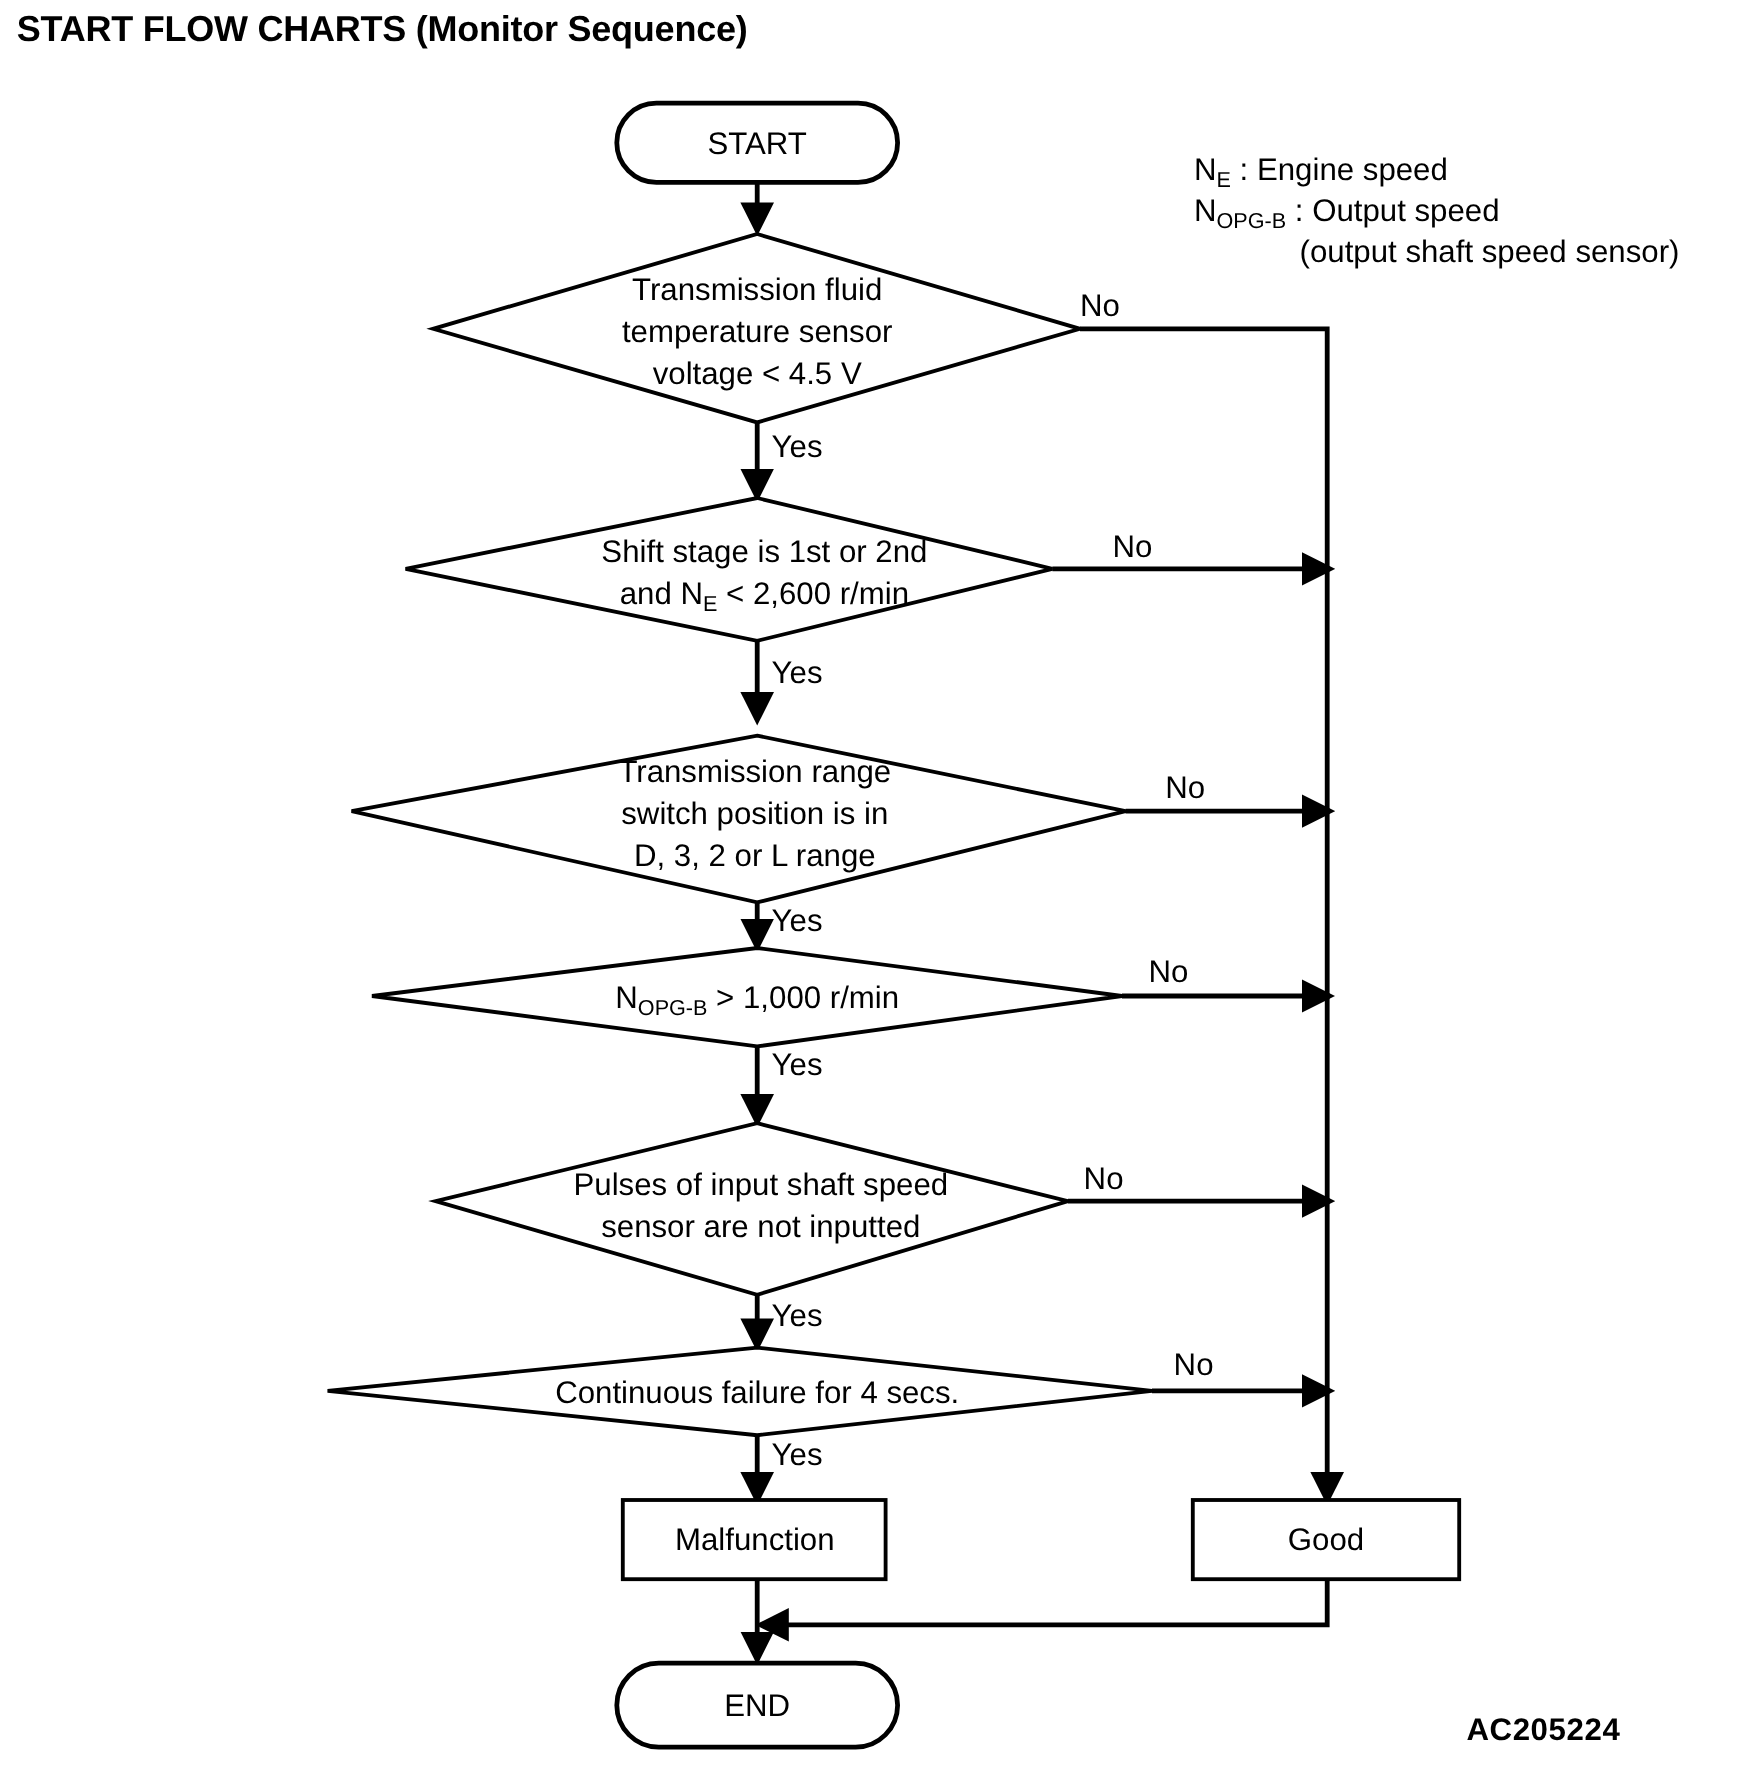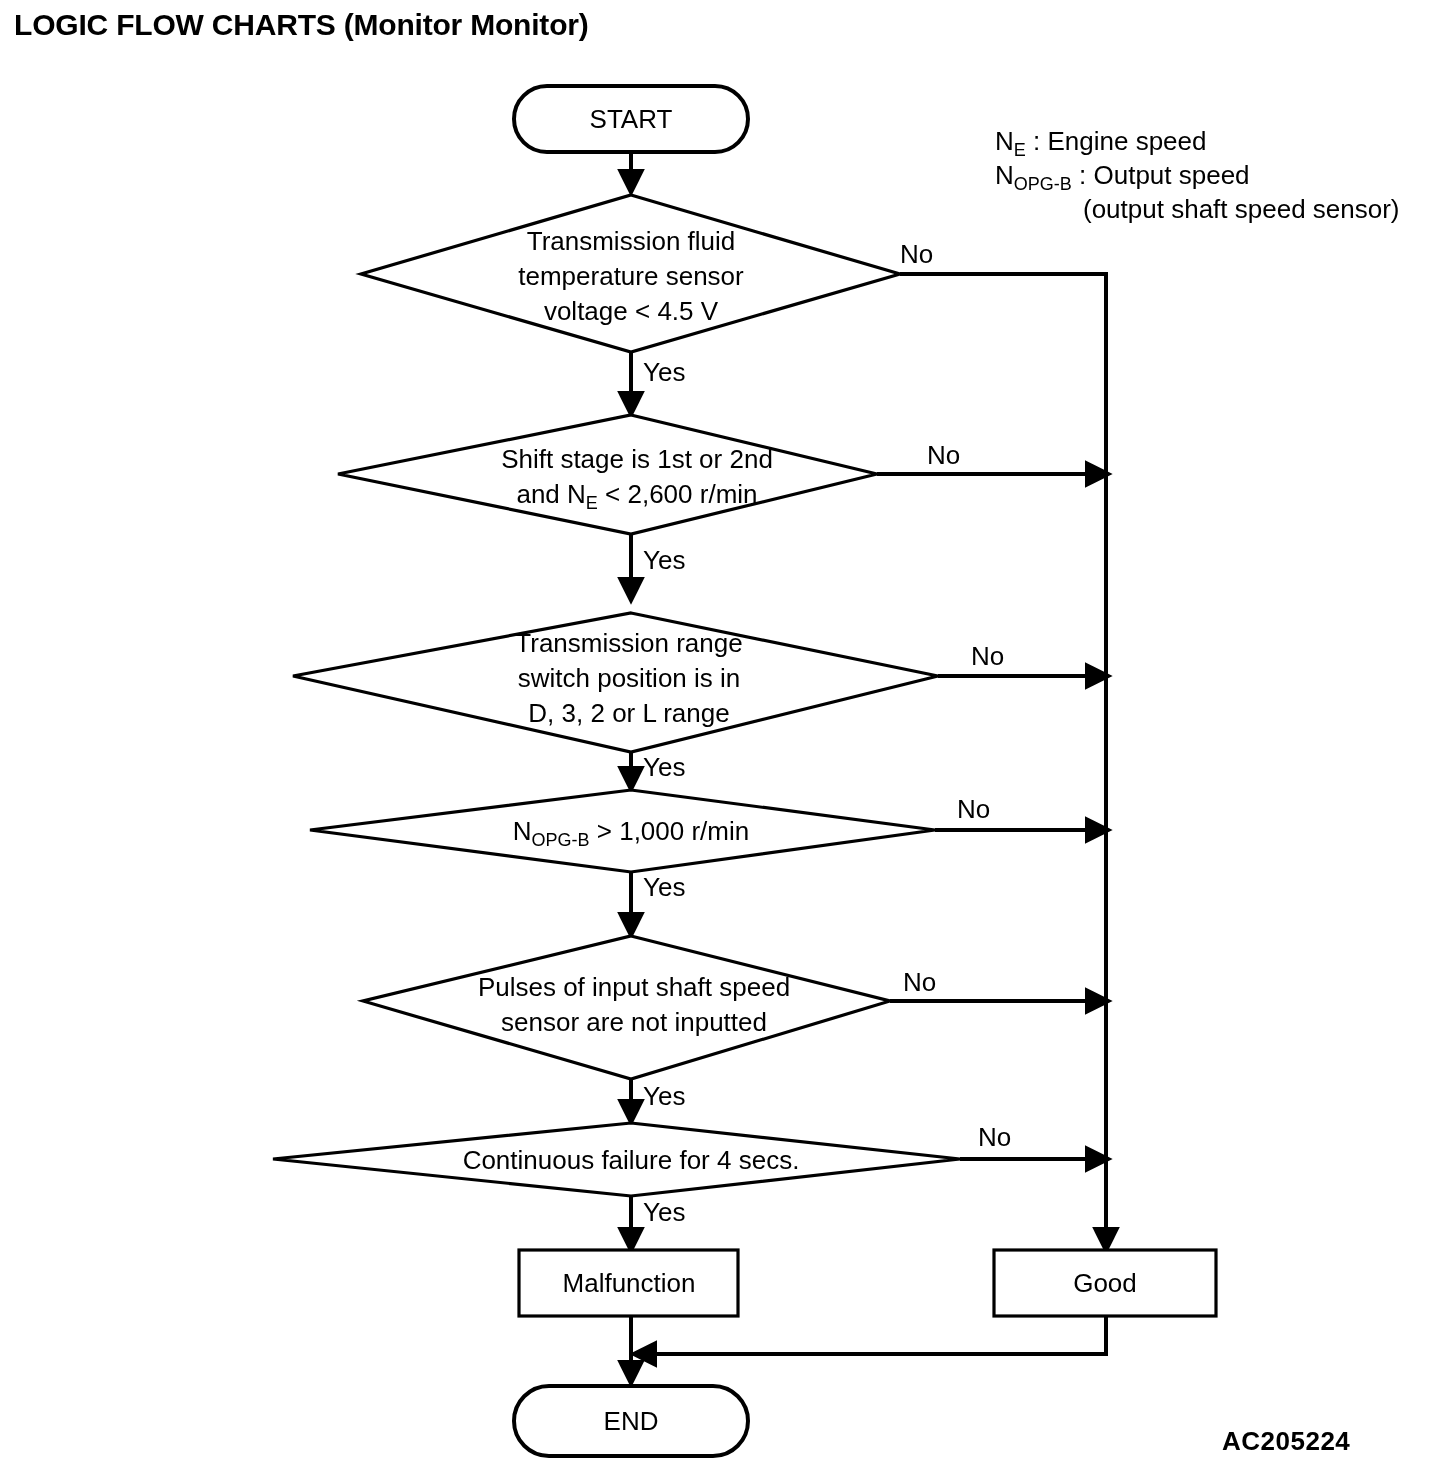--- a/index.html
+++ b/index.html
@@ -50,21 +50,21 @@
   }
   .conn {
     stroke: #000000;
     stroke-width: 4;
     fill: none;
   }
 </style>
 </head>
 <body>
 
-<div id="page-title">LOGIC FLOW CHARTS (Monitor Monitor)</div>
+<div id="page-title">START FLOW CHARTS (Monitor Sequence)</div>
 
 <svg id="flow-svg" width="1456" height="1472" viewBox="0 0 1456 1472">
 
   <defs>
     <marker id="arrow" viewBox="0 0 12 12" refX="10" refY="6" markerWidth="7" markerHeight="7" orient="auto-start-reverse">
       <path d="M 0 0 L 12 6 L 0 12 z" fill="#000000"></path>
     </marker>
   </defs>
 
   <line class="conn" x1="631" y1="152" x2="631" y2="192" marker-end="url(#arrow)"></line>

